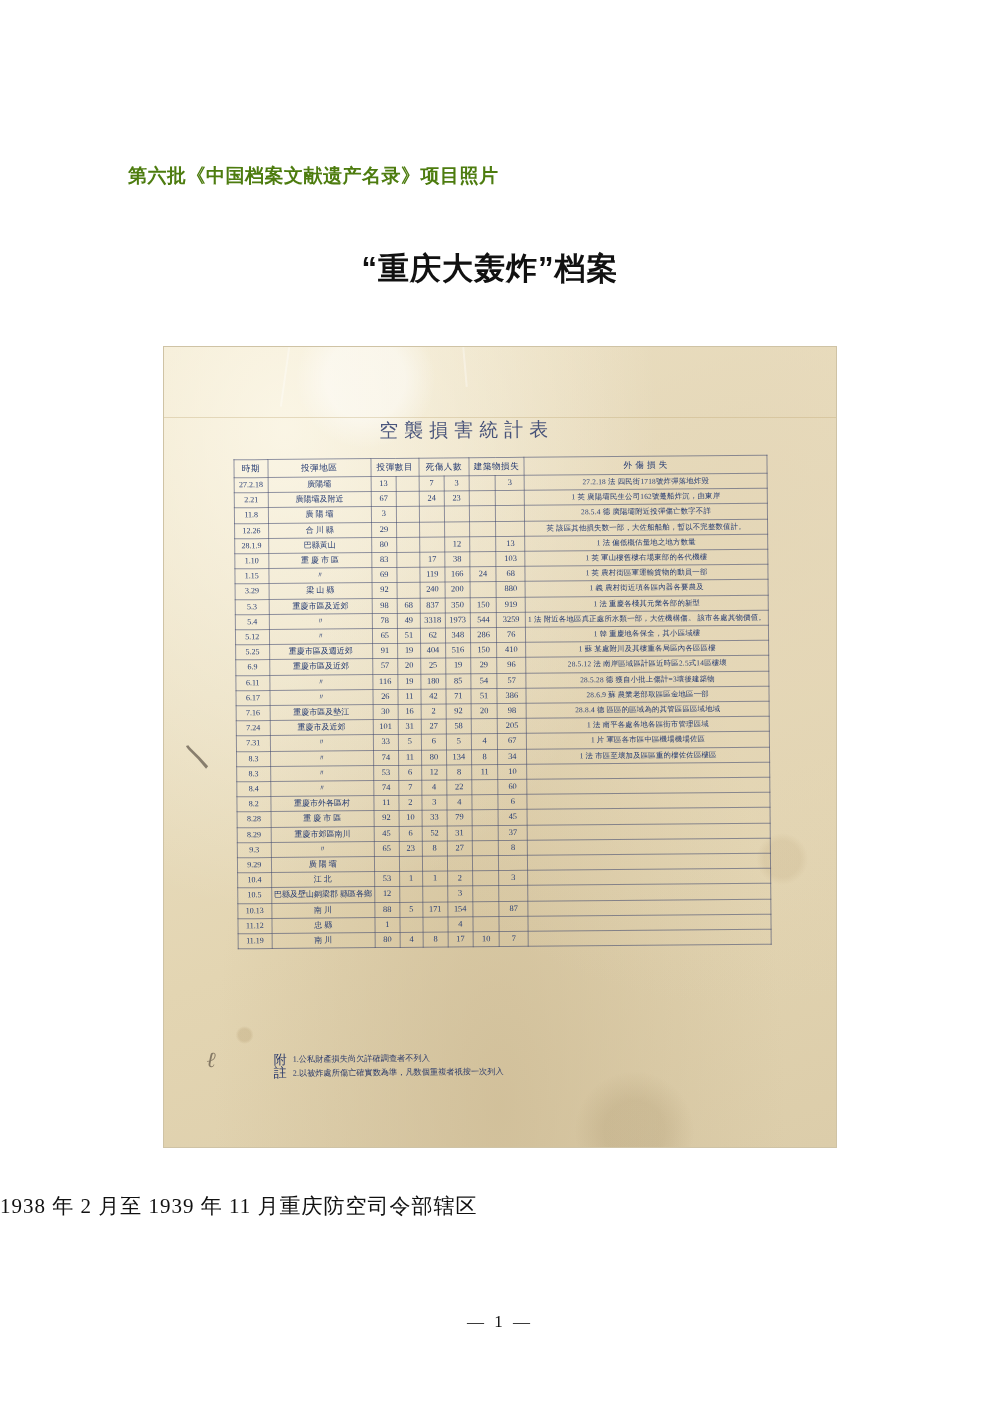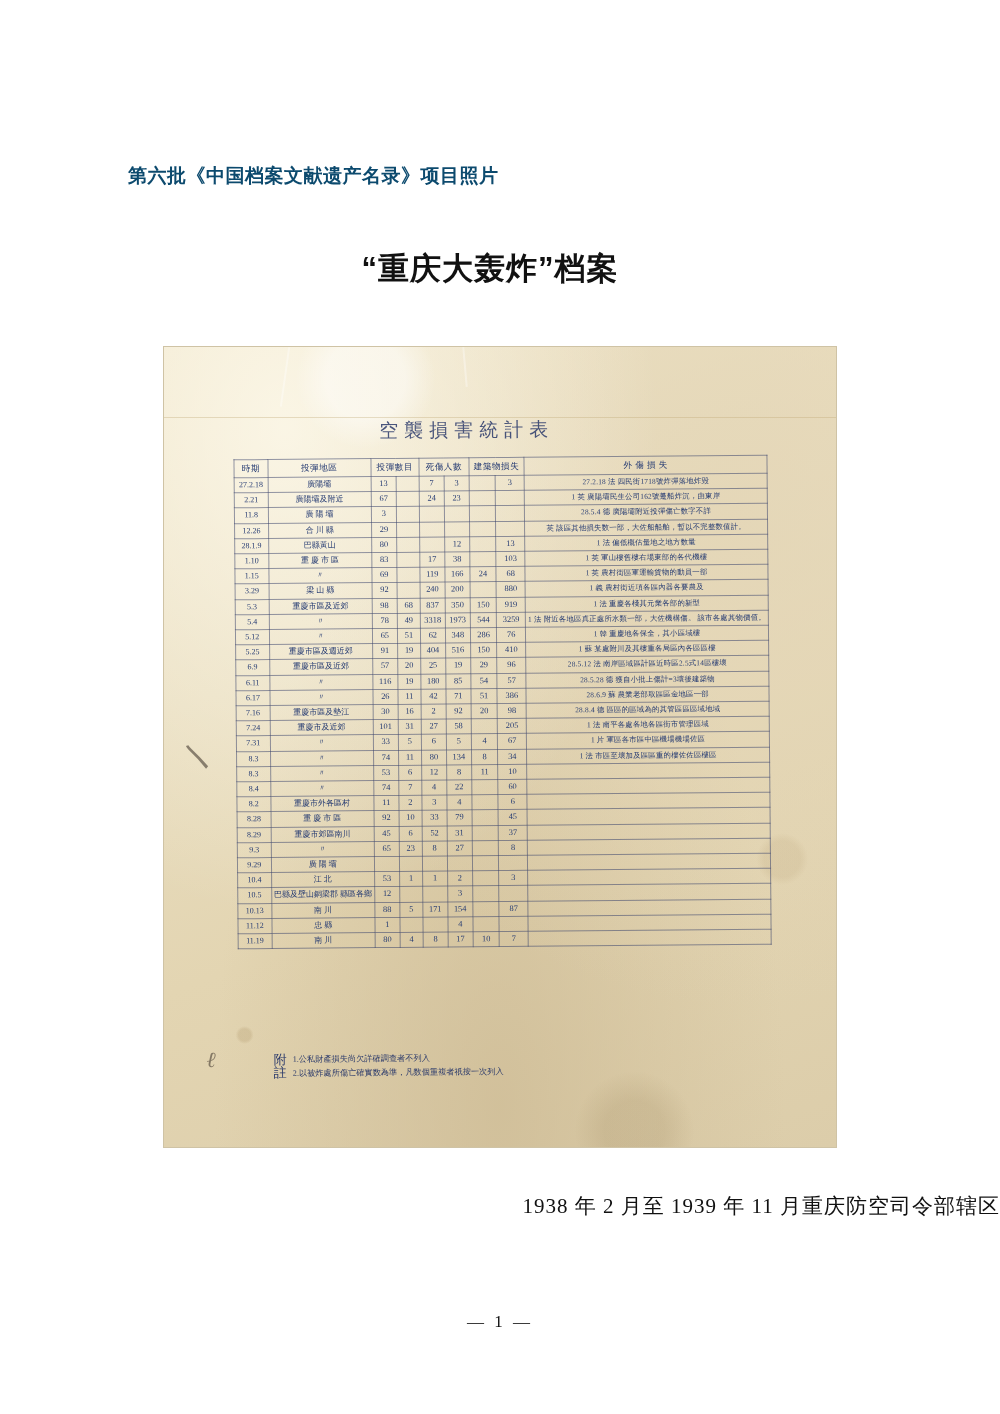--- a/index.html
+++ b/index.html
@@ -23,21 +23,21 @@
     padding: 0;
   }
   .doc-heading {
     position: absolute;
     top: 163px;
     left: 128px;
     font-family: "Liberation Sans", sans-serif;
     font-weight: bold;
     font-size: 19px;
     letter-spacing: 0.5px;
-    color: #0c4a6e;
+    color: #4d7c0f;
   }
   .doc-title {
     position: absolute;
     top: 248px;
     left: 0;
     width: 980px;
     text-align: center;
     font-family: "Liberation Sans", sans-serif;
     font-weight: bold;
     font-size: 31px;
@@ -168,21 +168,21 @@
     font-family: "Liberation Serif", serif;
   }
   .pencil-1 { left: 20px; top: 395px; font-size: 30px; transform: rotate(-18deg); }
   .pencil-2 { left: 42px; top: 700px; font-size: 22px; transform: rotate(12deg); }
 
   
   .caption {
     position: absolute;
     left: 0;
     width: 1000px;
-    text-align: right;
+    text-align: left;
     font-family: "Liberation Serif", serif;
     font-size: 21px;
     color: #111;
     letter-spacing: 1px;
   }
   .caption-1 { top: 1192px; }
   .caption-2 { top: 1245px; }
   .page-number {
     position: absolute;
     top: 1312px;

